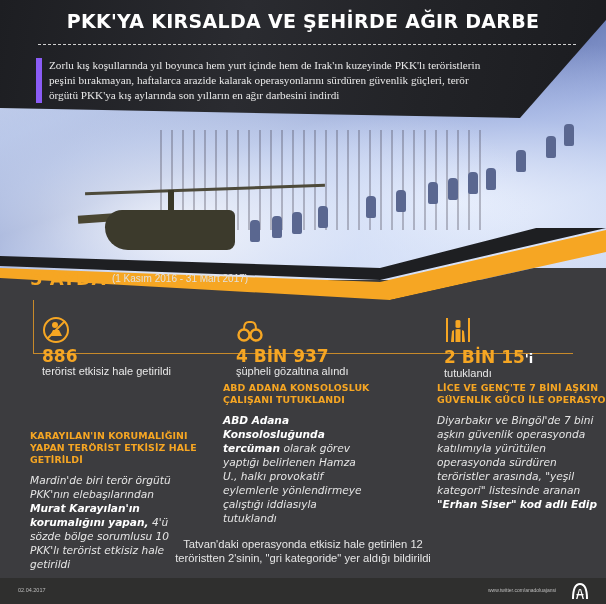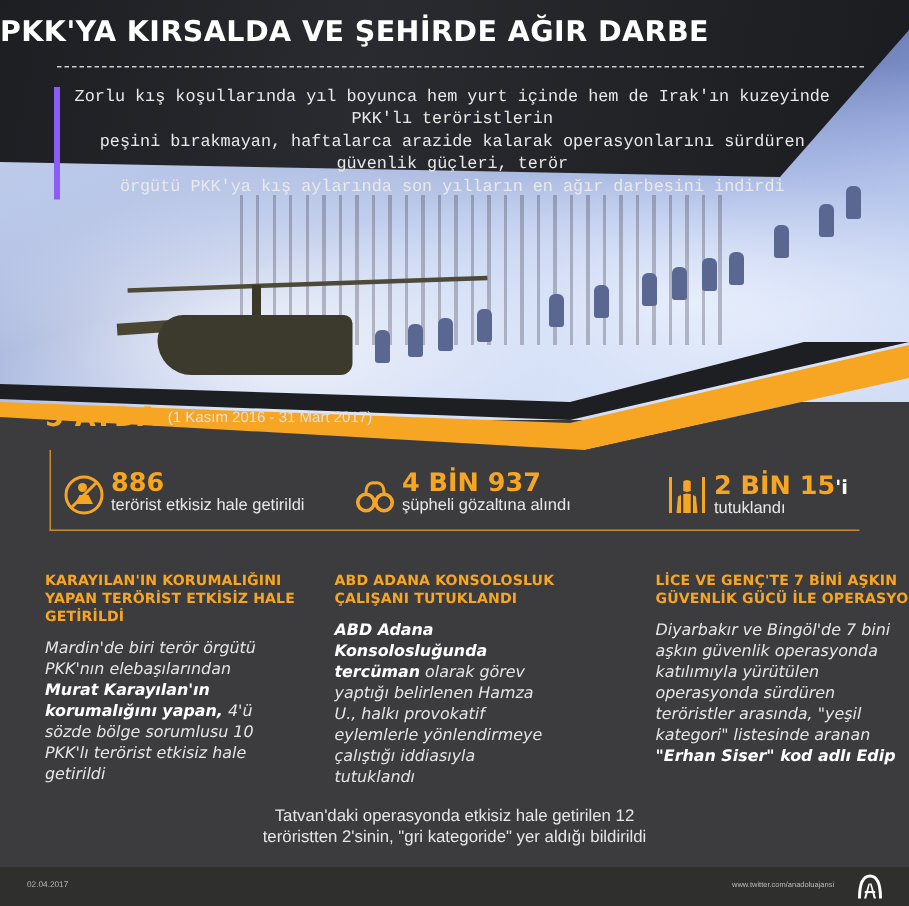--- a/index.html
+++ b/index.html
@@ -27,31 +27,31 @@
   .heli-mast { position: absolute; left: 168px; top: 170px; width: 6px; height: 22px; background: #3a3828; }
   .soldier { position: absolute; width: 10px; height: 22px; background: #5a6790; border-radius: 4px 4px 2px 2px; }
 
   
   .top-band {
     position: absolute; left: 0; top: 0; width: 606px; height: 118px;
     background: linear-gradient(100deg, #1d1e22 0%, #2a2b30 40%, #222327 70%, #1b1c20 100%);
     clip-path: polygon(0 0, 606px 0, 606px 0, 606px 20px, 520px 118px, 0 108px);
   }
   .title {
-    position: absolute; left: 0; top: 10px; width: 606px; text-align: left;
+    position: absolute; left: 0; top: 10px; width: 606px; text-align: center;
     color: #ffffff; font-family: "DejaVu Sans", sans-serif; font-weight: bold; font-size: 19px; letter-spacing: 0.3px;
   }
   .title-divider {
     position: absolute; left: 38px; top: 44px; width: 538px; height: 0;
     border-top: 1px dashed #cfcfcf;
   }
   .intro {
     position: absolute; left: 36px; top: 58px; width: 520px; padding-left: 7px;
-    border-left: 4px solid #8b5cf6;
-    color: #e9e9e9; font-family: Liberation Mono, monospace; font-size: 11.2px; line-height: 15px; text-align: center;
+    border-left: 6px solid #8b5cf6;
+    color: #e9e9e9; font-family: Liberation Serif, serif; font-size: 11.2px; line-height: 15px;
   }
 
   
   .orange-band {
     position: absolute; left: 0; top: 230px; width: 606px; height: 70px;
     background: #f6a623;
     clip-path: polygon(0 38px, 380px 52px, 606px 0, 606px 22px, 390px 70px, 0 70px);
   }
   .dark-stripe {
     position: absolute; left: 0; top: 228px; width: 606px; height: 70px;
@@ -66,21 +66,21 @@
 
   
   .period { position: absolute; left: 30px; top: 268px; display: flex; align-items: center; gap: 6px; }
   .period-big { color: #f6a623; font-weight: bold; font-size: 18px; letter-spacing: 0.5px; }
   .period-small { color: #e0e0e0; font-family: "Liberation Sans", sans-serif; font-size: 10px; }
 
   .stats-box {
     position: absolute; left: 33px; top: 300px; width: 540px; height: 54px;
     border-left: 1px solid #c88a2a; border-bottom: 1px solid #c88a2a;
   }
-  .stat { position: absolute; top: 14px; display: flex; align-items: flex-start; gap: 4px; }
+  .stat { position: absolute; top: 14px; display: flex; align-items: flex-start; gap: 4px; flex-direction: column; }
   .stat-icon { width: 28px; height: 28px; margin-top: 2px; }
   .stat-num { color: #f6a623; font-weight: bold; font-size: 17px; line-height: 17px; }
   .stat-suffix { color: #ffffff; font-weight: bold; font-size: 13px; }
   .stat-label { color: #e8e8e8; font-family: "Liberation Sans", sans-serif; font-size: 11px; line-height: 13px; }
 
   
   .col { position: absolute; top: 382px; }
   .col-title {
     color: #f6a623; font-weight: bold; font-size: 9.4px; line-height: 12px; letter-spacing: 0.1px;
     margin-bottom: 7px; text-transform: uppercase;
@@ -179,21 +179,21 @@
       </svg>
       <div>
         <div>
           <span class="stat-num">2 BİN 15</span><span class="stat-suffix">'i</span>
         </div>
         <div class="stat-label">tutuklandı</div>
       </div>
     </div>
   </div>
 
-  <div class="col" style="left:30px; width:175px;">
+  <div class="col" style="left:30px; width:175px;margin-top:48px;">
     <div class="col-title">
       <div>KARAYILAN'IN KORUMALIĞINI</div>
       <div>YAPAN TERÖRİST ETKİSİZ HALE</div>
       <div>GETİRİLDİ</div>
     </div>
     <div class="col-body">
       <div>Mardin'de biri terör örgütü</div>
       <div>PKK'nın elebaşılarından</div>
       <div><b>Murat Karayılan'ın</b></div>
       <div><b>korumalığını yapan,</b><span> 4'ü</span></div>

